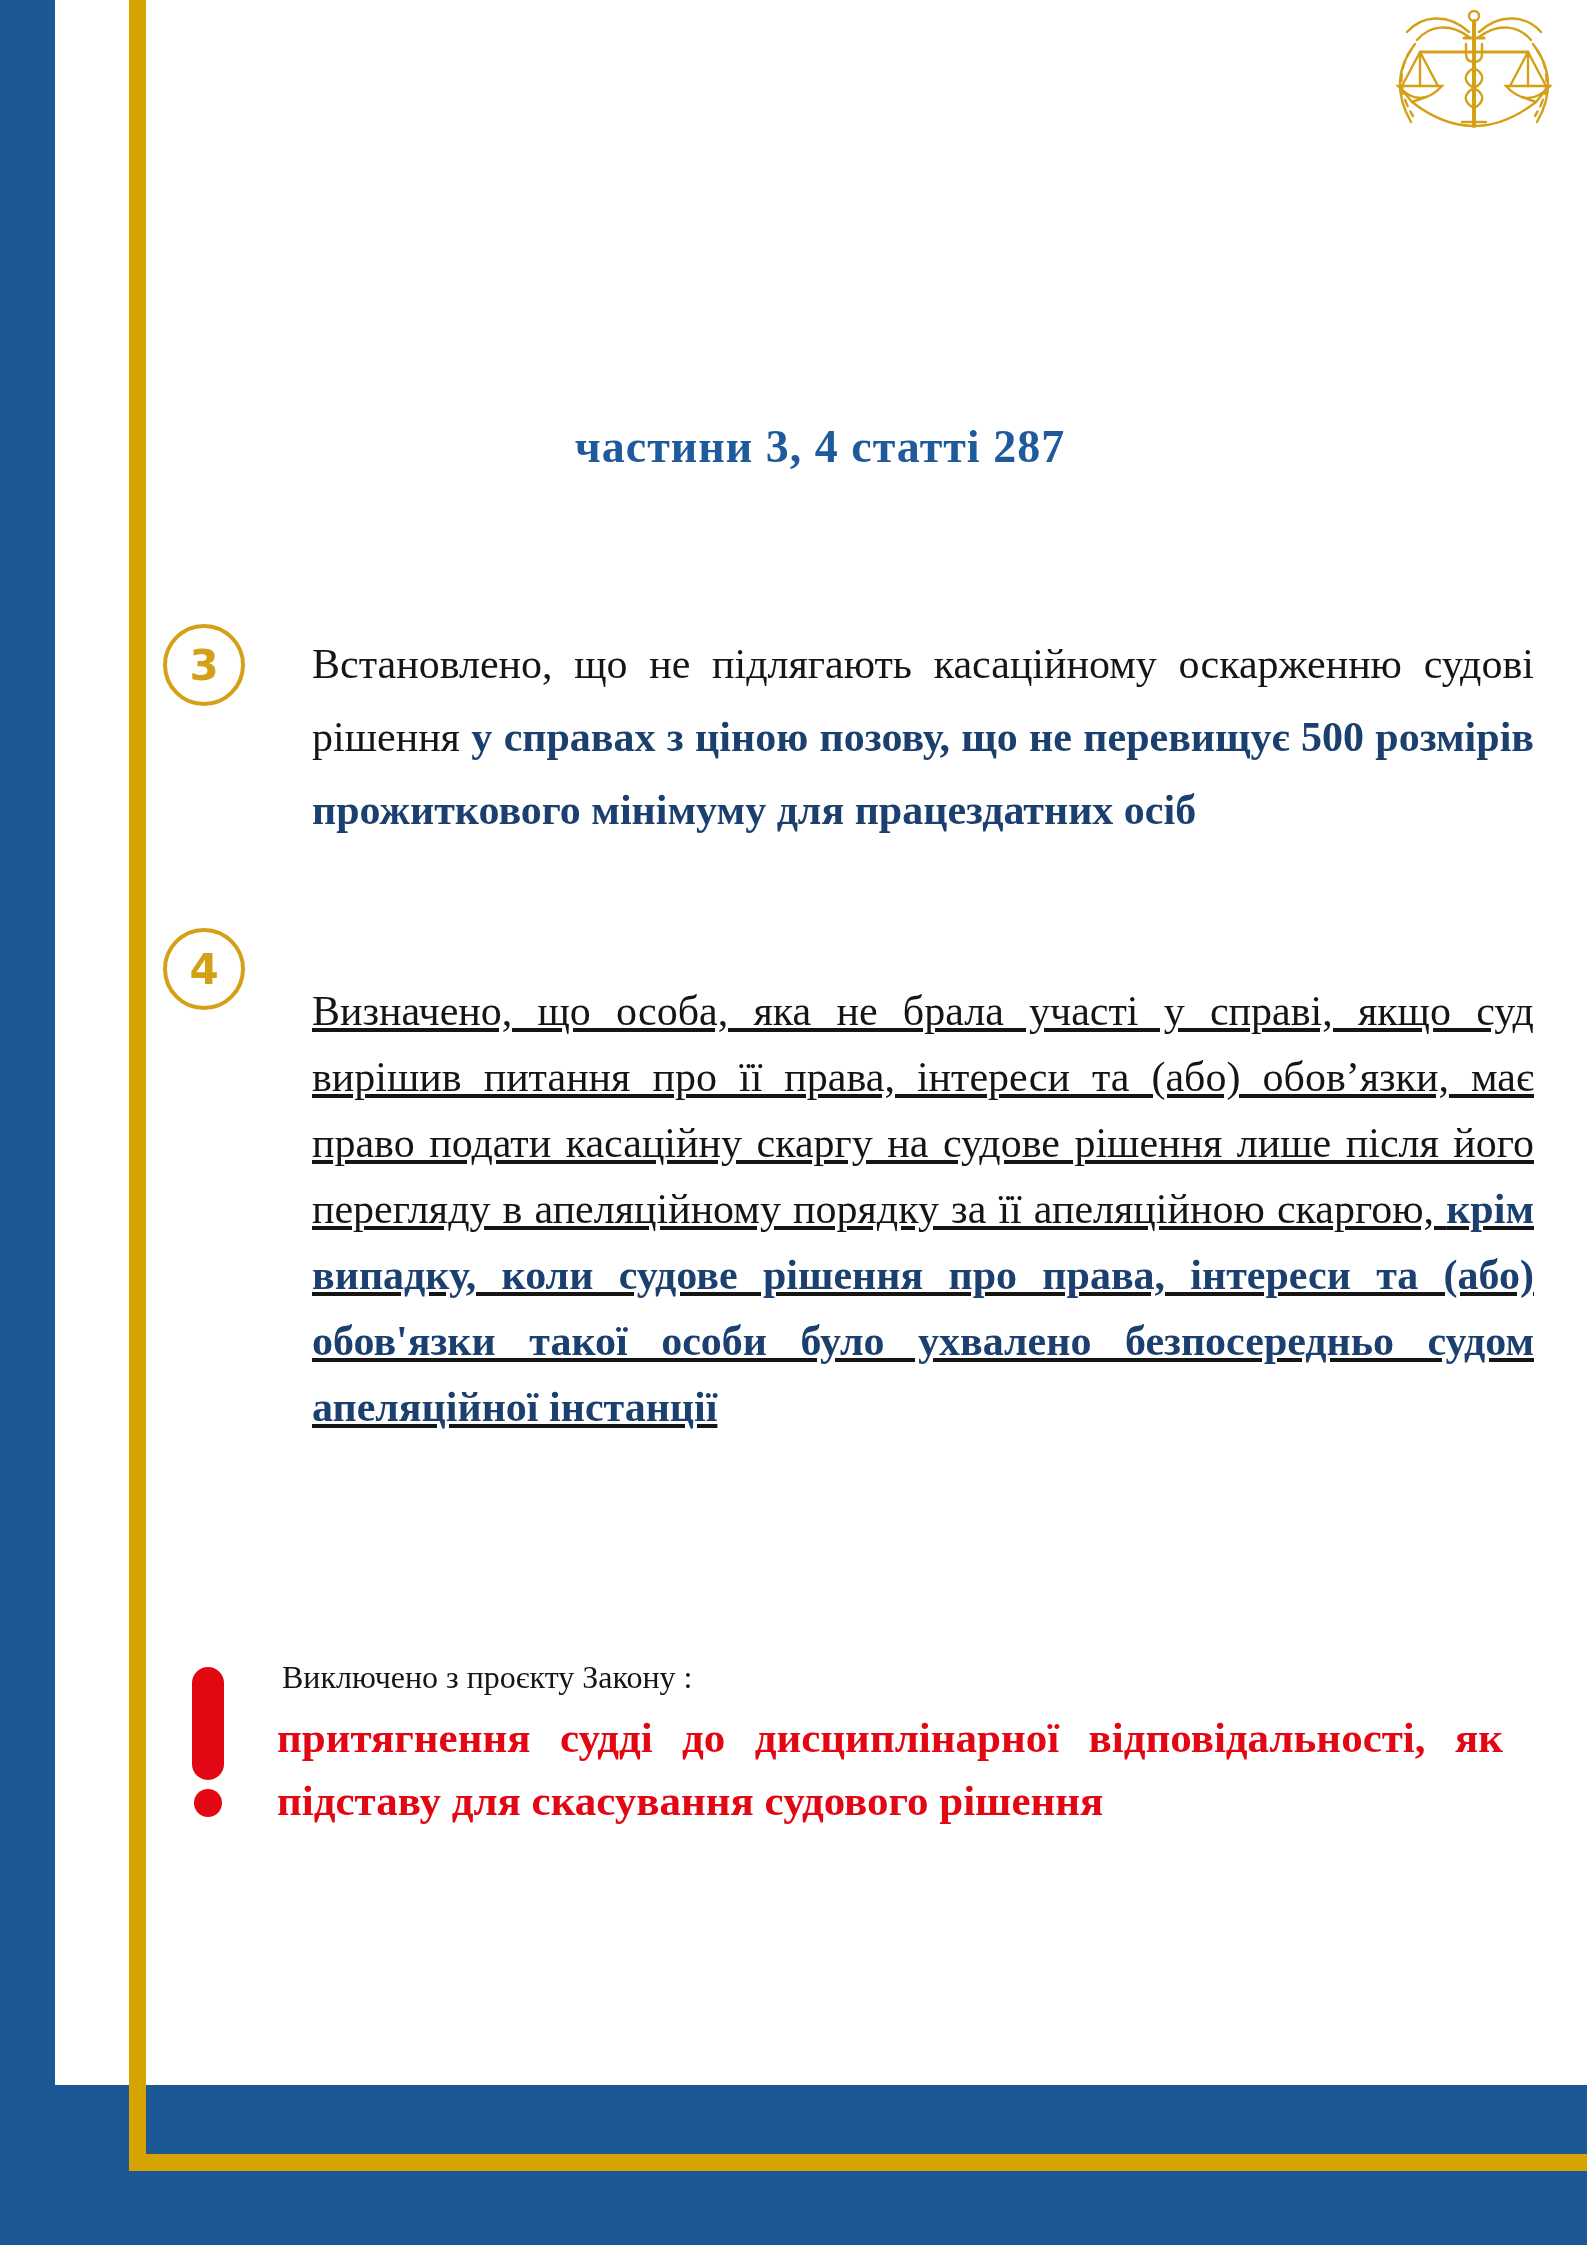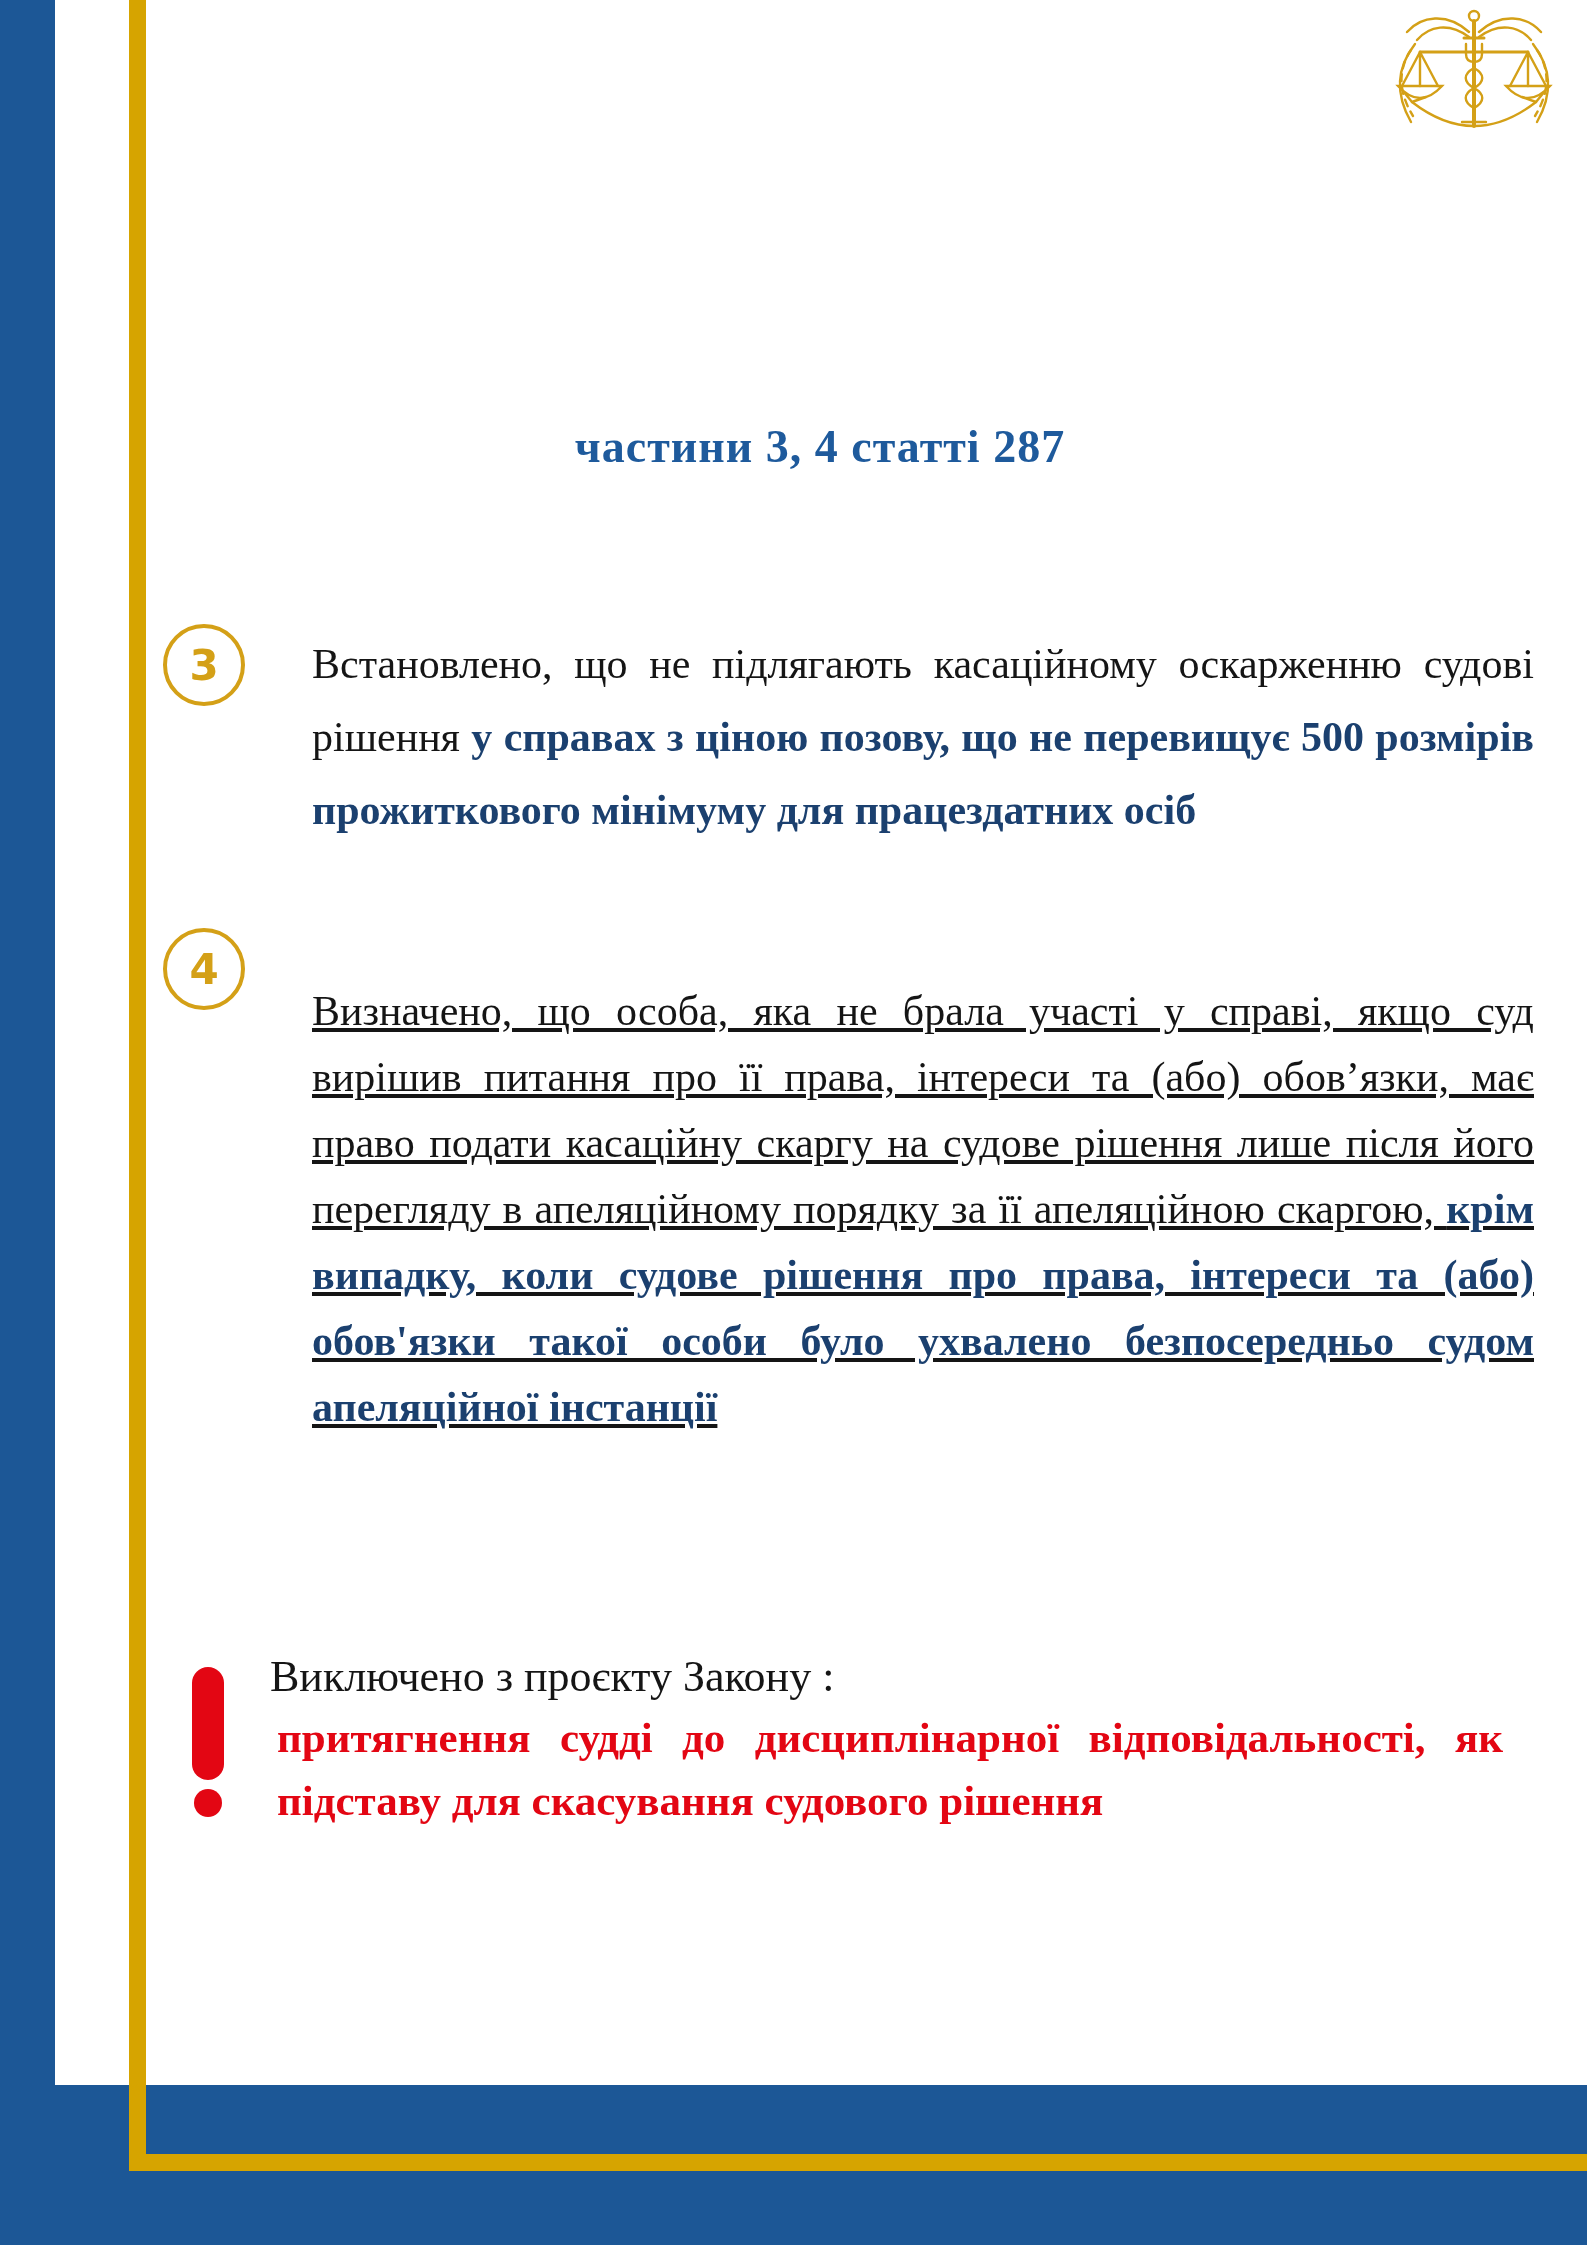--- a/index.html
+++ b/index.html
@@ -57,22 +57,22 @@
   
   .excl-bar {
     position: absolute; left: 192px; top: 1667px;
     width: 32px; height: 113px; background: #e30613; border-radius: 16px;
   }
   .excl-dot {
     position: absolute; left: 194px; top: 1789px;
     width: 28px; height: 28px; background: #e30613; border-radius: 50%;
   }
   .excl-label {
-    position: absolute; left: 270px; top: 1652px; width: 1222px;
-    color: #151515; font-size: 44px; line-height: 50px;
+    position: absolute; left: 282px; top: 1652px; width: 1222px;
+    color: #151515; font-size: 32px; line-height: 50px;
   }
   .excl-text {
     position: absolute; left: 277px; top: 1706px; width: 1226px;
     color: #e30613; font-size: 43px; font-weight: bold;
     line-height: 63px; text-align: justify;
   }
 </style>
 </head>
 <body>
 

